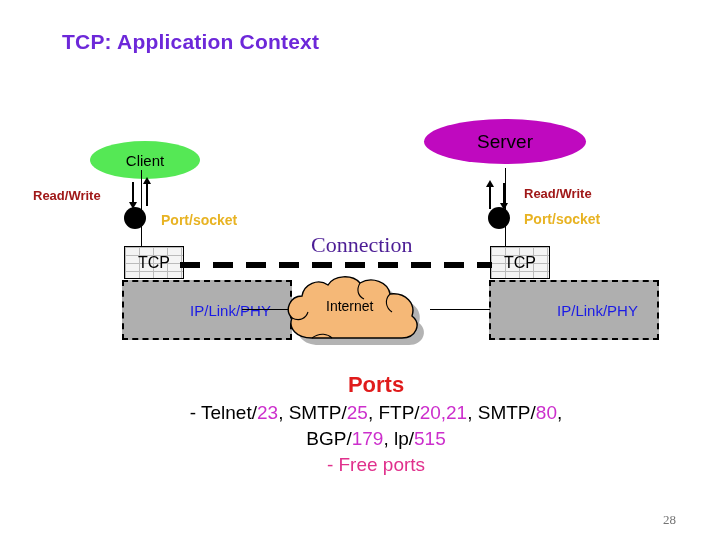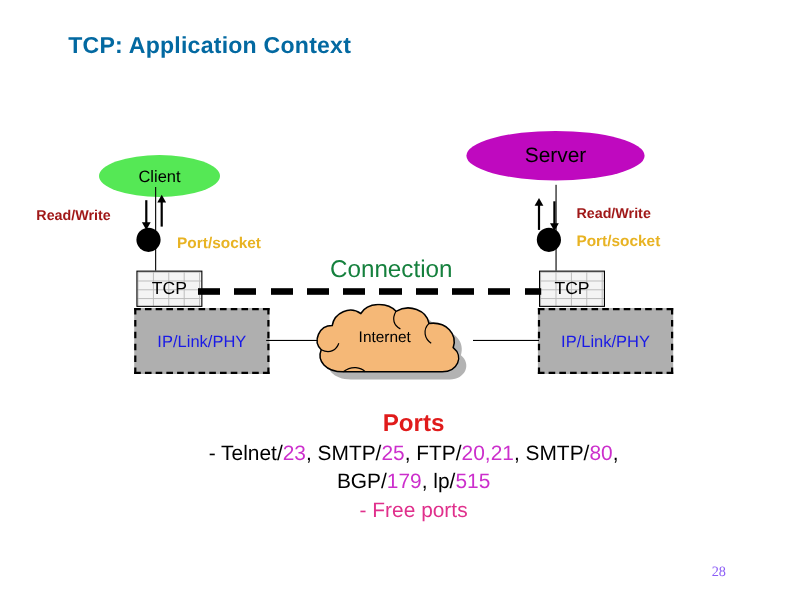--- a/index.html
+++ b/index.html
@@ -18,21 +18,21 @@
     overflow: hidden;
   }
   .abs { position: absolute; }
 
   
   #slide-title {
     left: 62px;
     top: 30px;
     font-size: 21px;
     font-weight: bold;
-    color: #0369a1;
+    color: #6d28d9;
     letter-spacing: 0.2px;
     white-space: nowrap;
   }
 
   
   .node-ellipse {
     display: flex;
     align-items: center;
     justify-content: center;
     border-radius: 50%;
@@ -141,20 +141,21 @@
   #tcp-right { left: 490px; top: 246px; }
 
   .iplink-box {
     width: 119px;
     height: 56px;
     border: 2px dashed #000000;
     background: #AFAFAF;
     display: flex;
     align-items: center;
     justify-content: center;
+    padding-left: 47px;
   }
   .iplink-box .box-label {
     font-size: 15px;
     color: #1A1AE6;
     white-space: nowrap;
   }
   #iplink-left  { left: 122px; top: 280px; }
   #iplink-right { left: 489px; top: 280px; }
 
   
@@ -162,25 +163,26 @@
     left: 180px;
     top: 262px;
     width: 312px;
     height: 6px;
     background-image: repeating-linear-gradient(
       to right,
       #000000 0px, #000000 20px,
       rgba(0,0,0,0) 20px, rgba(0,0,0,0) 33px);
   }
   #connection-label {
-    left: 300px;
+    left: 311px;
     top: 232px;
     font-size: 22px;
-    color: #15803d;
-    white-space: nowrap;
+    color: #4c1d95;
+    white-space: nowrap;
+    font-family: Liberation Serif, serif;
   }
 
   
   #cloud-wrap { left: 284px; top: 276px; width: 160px; height: 90px; }
   #cloud-wrap svg { display: block; }
   #cloud-text {
     left: 326px;
     top: 298px;
     font-size: 14px;
     color: #000000;
@@ -210,25 +212,25 @@
     line-height: 26px;
     white-space: nowrap;
     color: #000000;
   }
   .ports-line.green { color: #2E9B5C; }
   .ports-line.pink  { color: #E0308C; }
   .port-num { color: #CC2FCC; }
 
   
   #page-number {
-    left: 647px;
+    left: 663px;
     top: 512px;
     font-family: "Liberation Serif", serif;
     font-size: 13px;
-    color: #8b5cf6;
+    color: #737373;
   }
 </style>
 </head>
 <body>
 
 <div id="slide">
 
   <div class="abs" id="slide-title">TCP: Application Context</div>
 
   <div class="abs node-ellipse" id="client-node">

